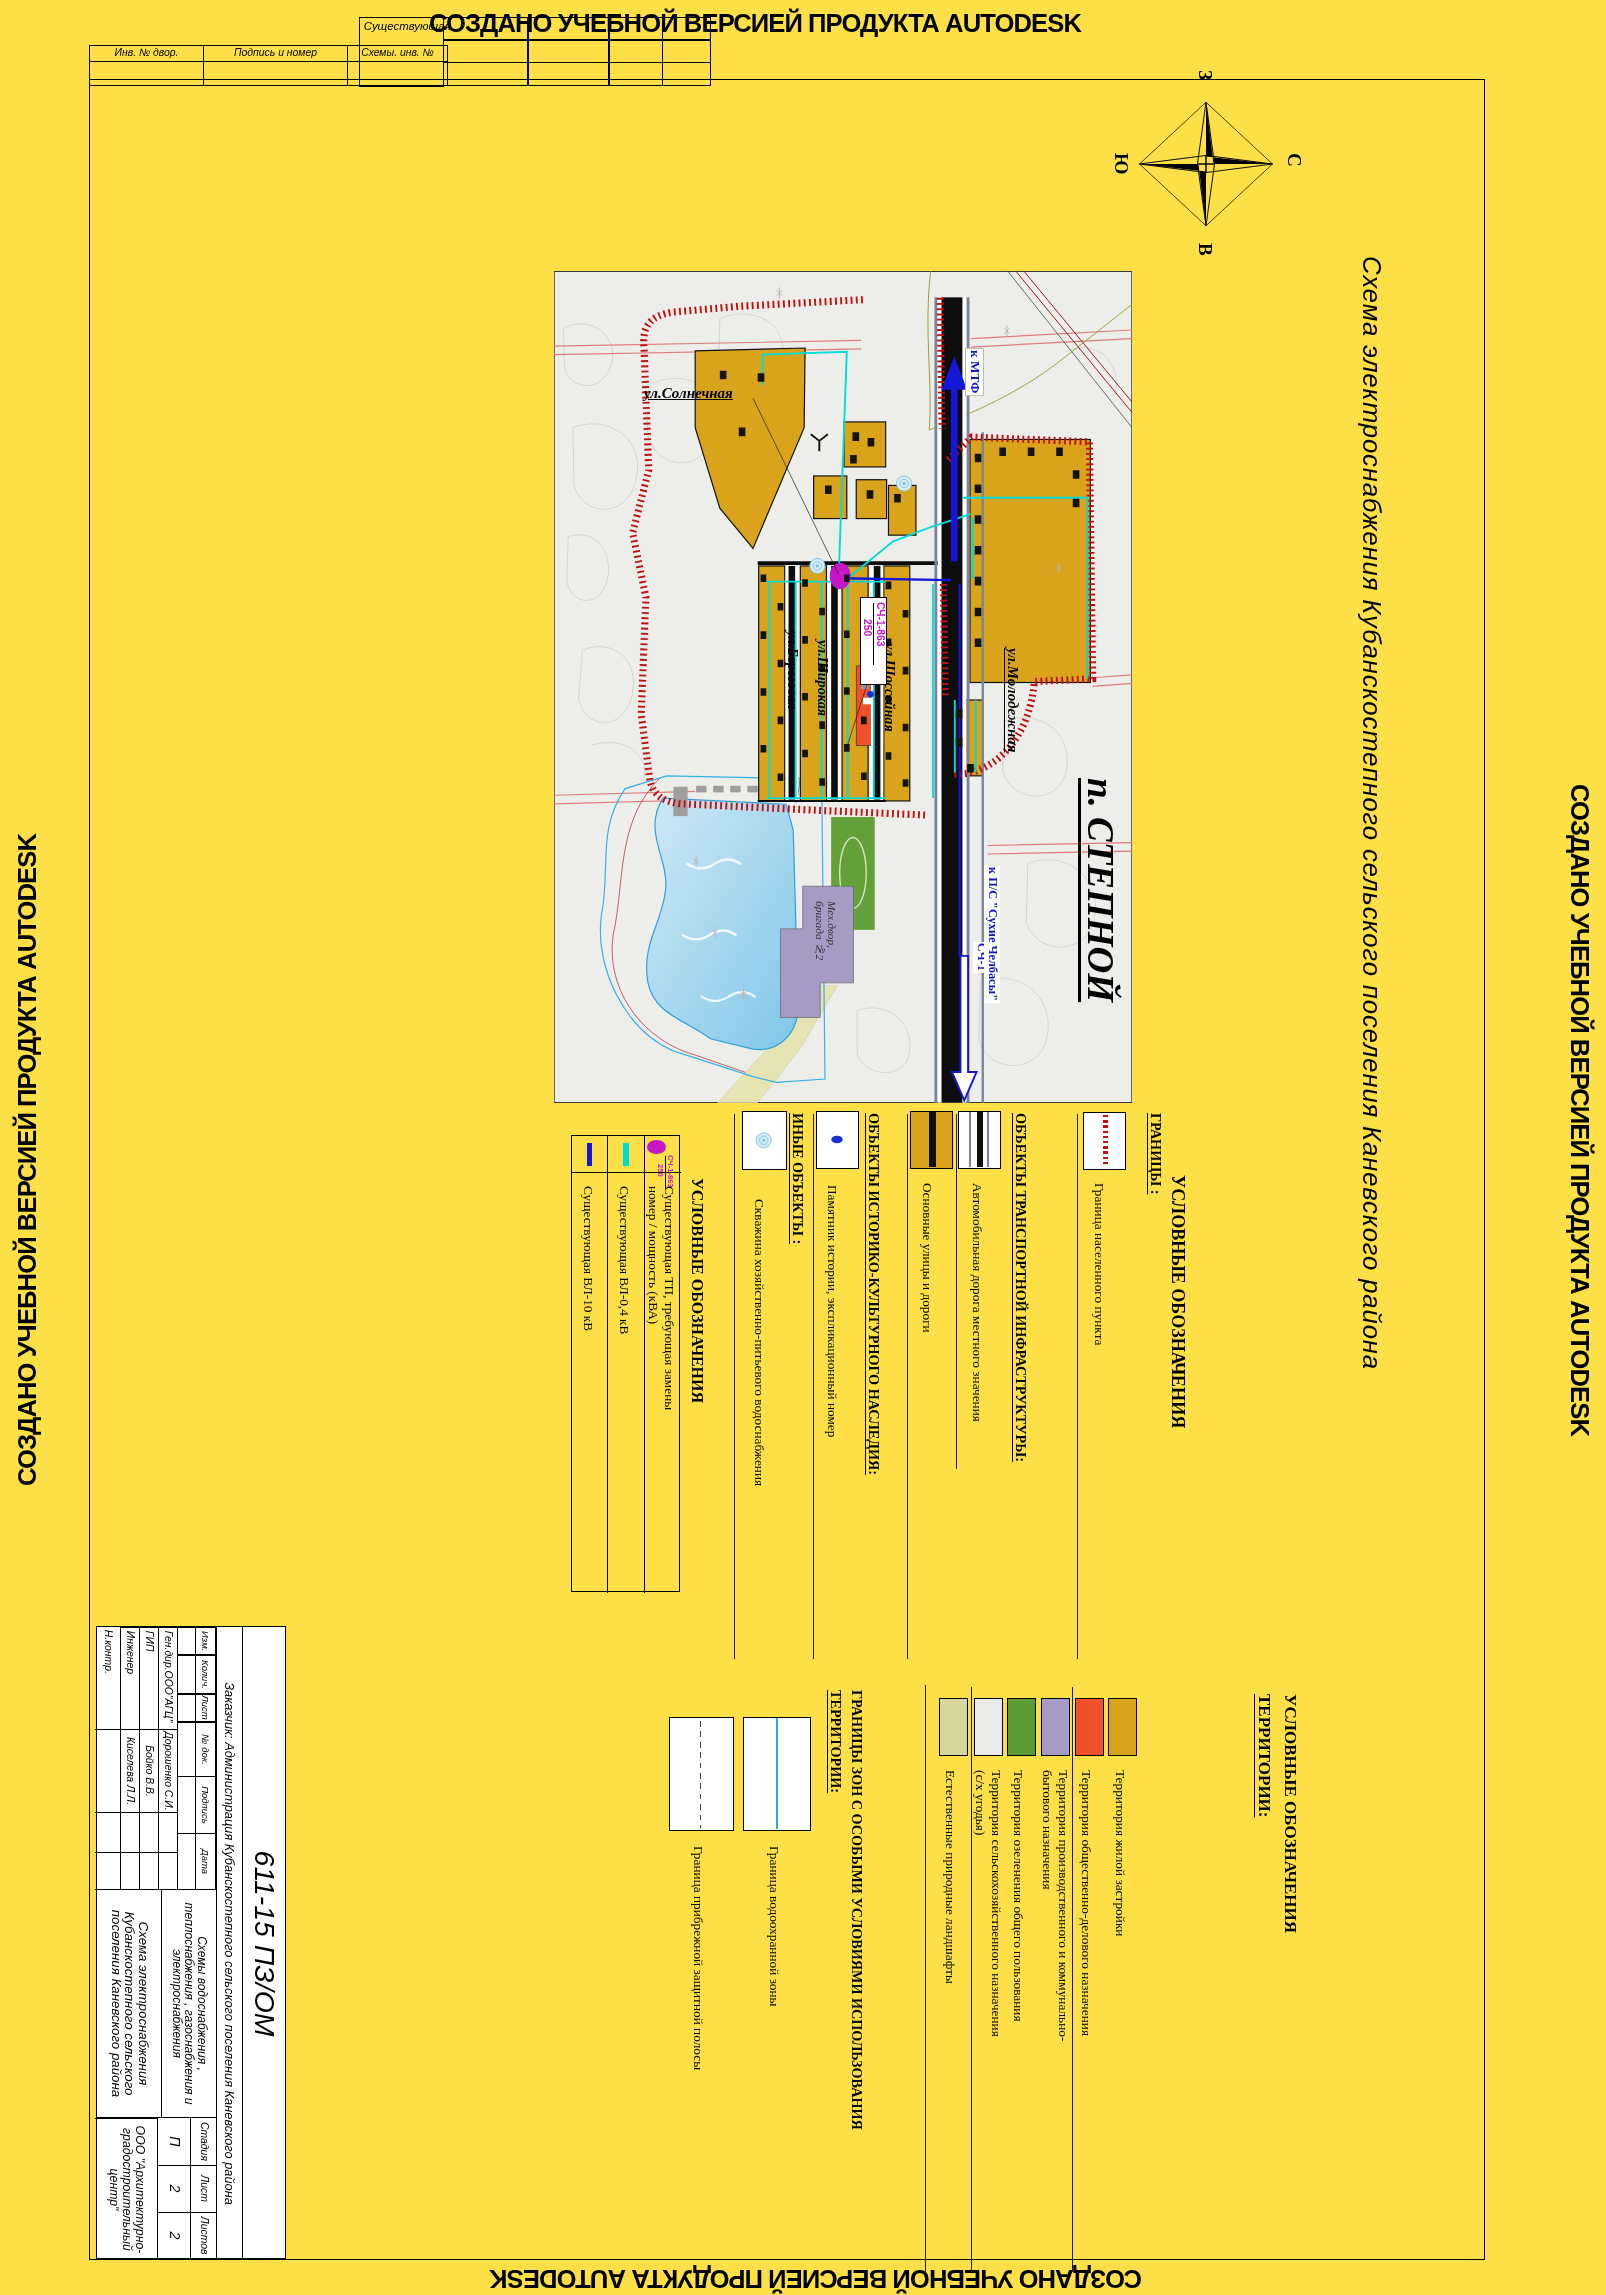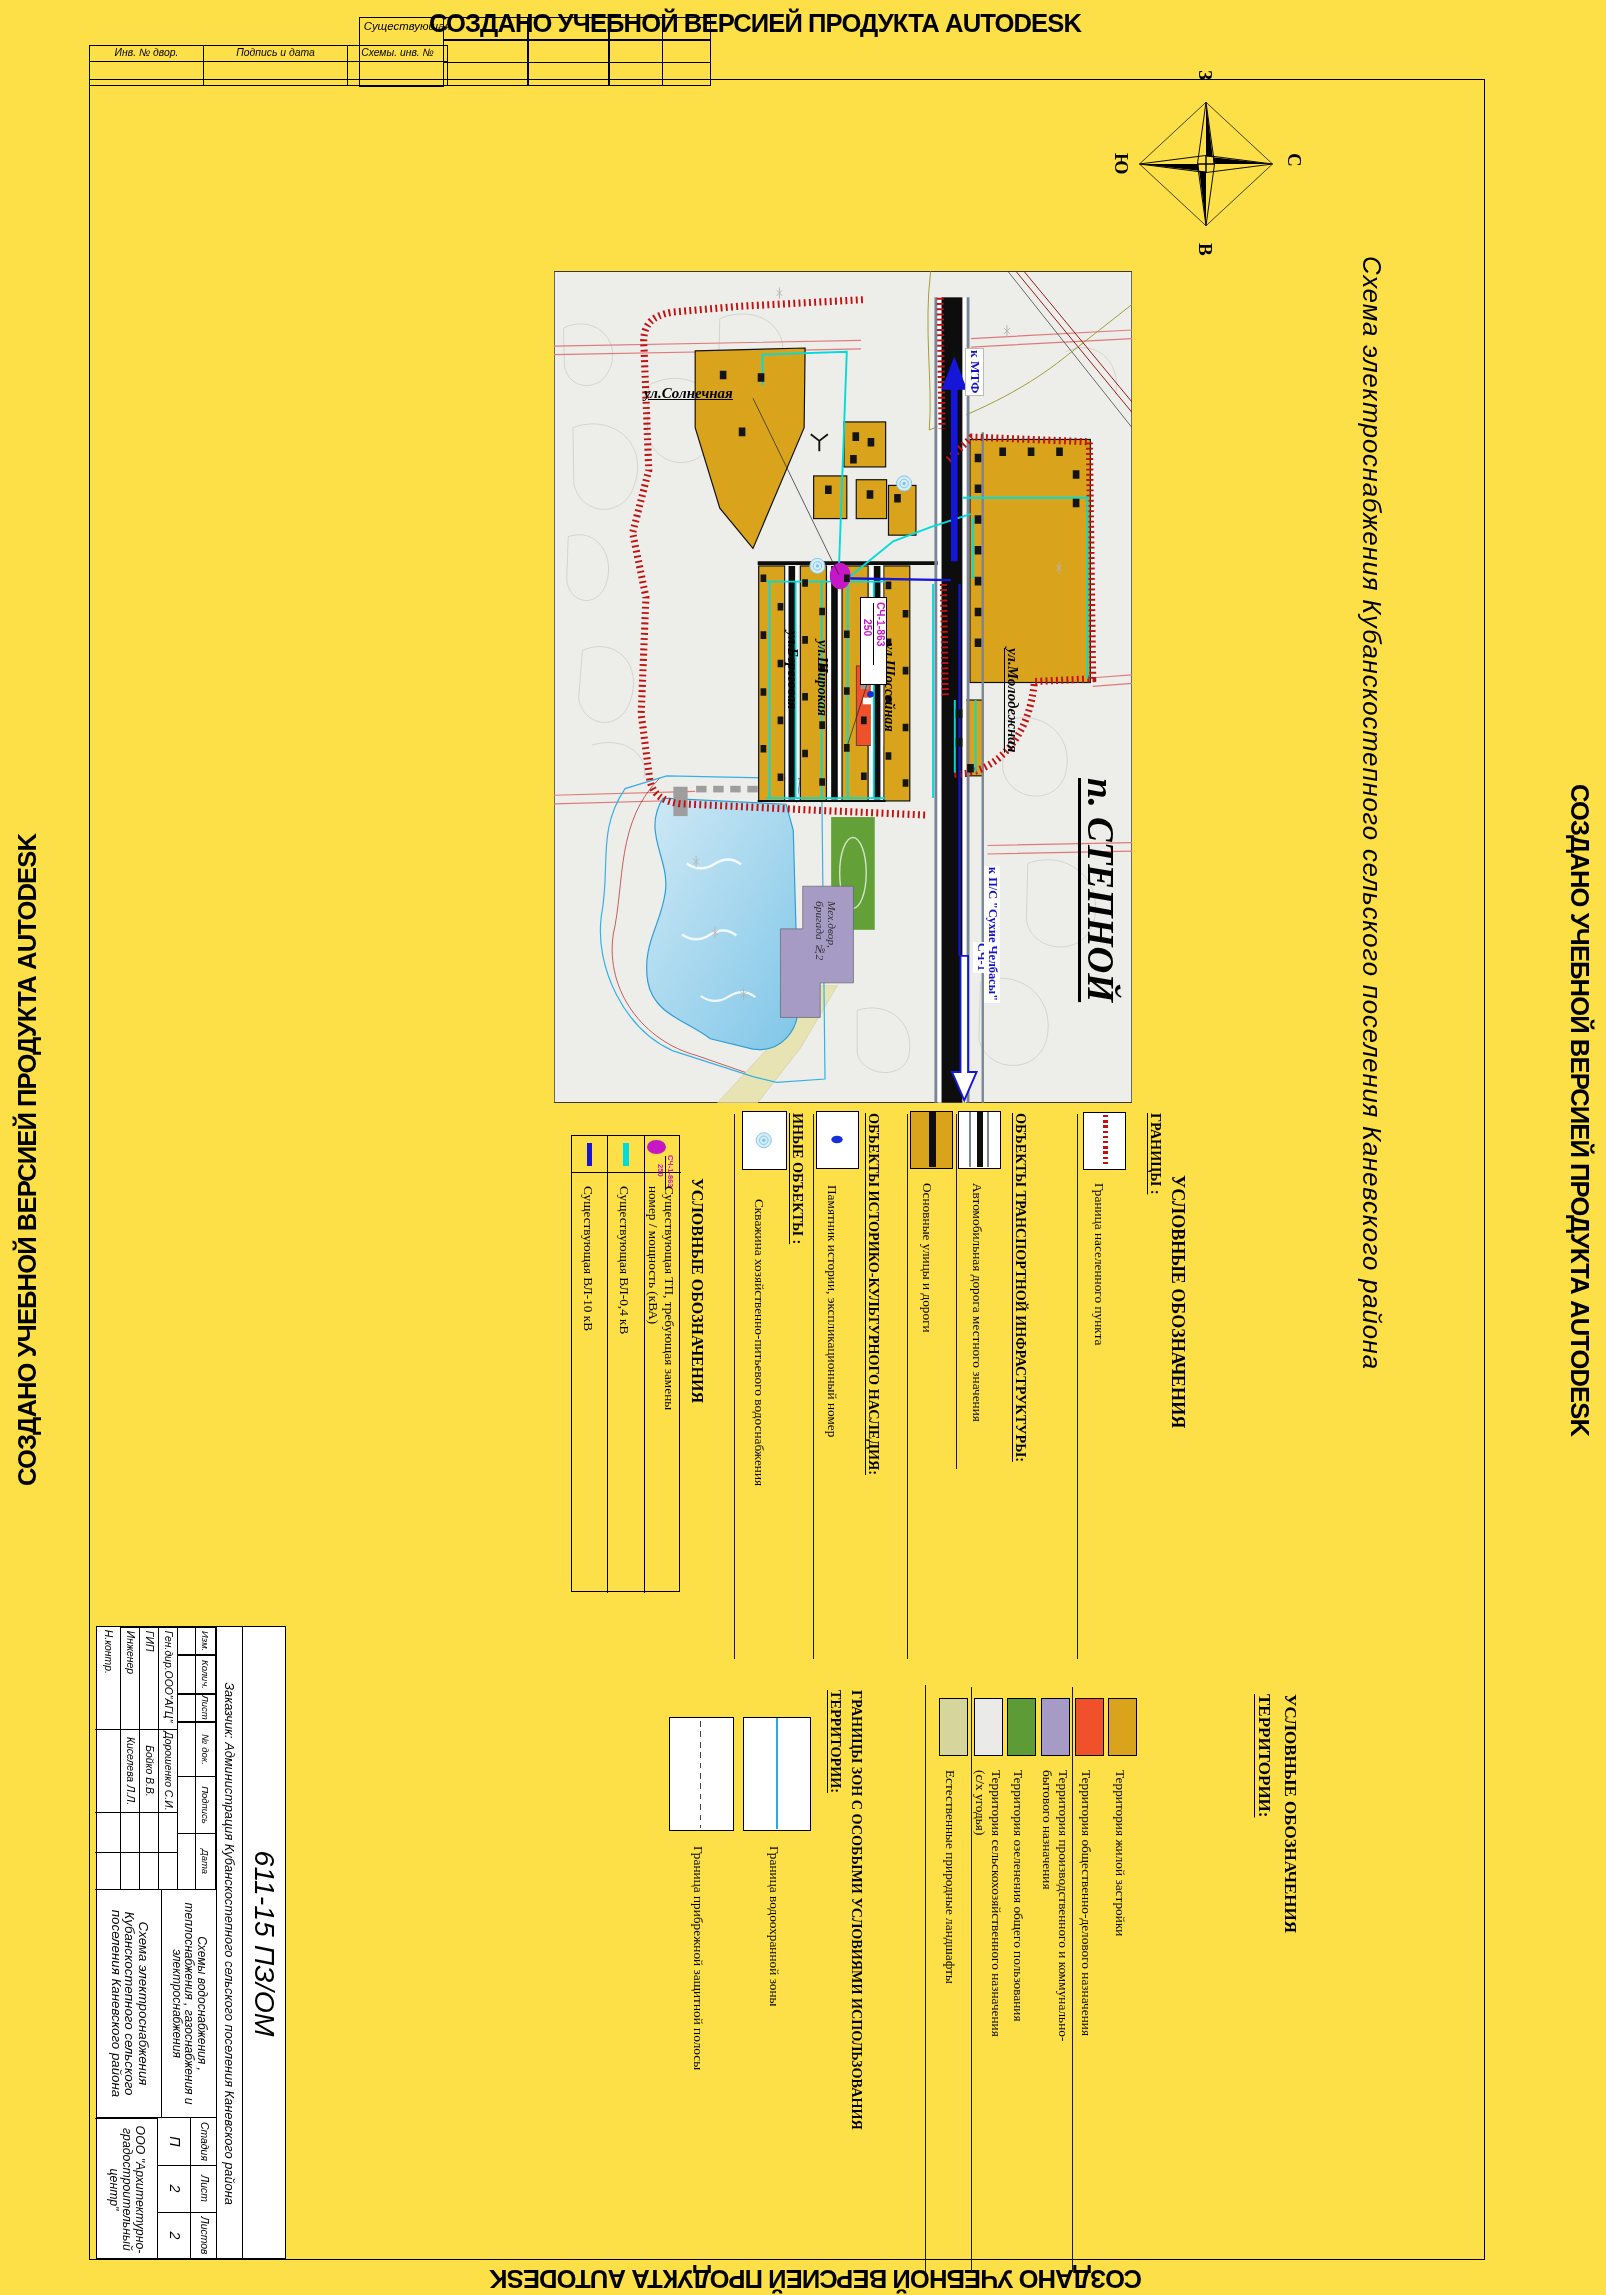--- a/index.html
+++ b/index.html
@@ -30,21 +30,21 @@
 
   <div class="a wm" style="left:429px;top:8.5px;">СОЗДАНО УЧЕБНОЙ ВЕРСИЕЙ ПРОДУКТА AUTODESK</div>
   <div class="a wm" style="left:1142px;top:2293px;transform:rotate(180deg);">СОЗДАНО УЧЕБНОЙ ВЕРСИЕЙ ПРОДУКТА AUTODESK</div>
   <div class="a wm" style="left:13.3px;top:1486px;transform:rotate(-90deg);">СОЗДАНО УЧЕБНОЙ ВЕРСИЕЙ ПРОДУКТА AUTODESK</div>
   <div class="a wm" style="left:1594px;top:784px;transform:rotate(90deg);">СОЗДАНО УЧЕБНОЙ ВЕРСИЕЙ ПРОДУКТА AUTODESK</div>
 
   <div class="a frame" style="left:89px;top:79px;width:1396px;height:2181px;"></div>
 
   <div class="a">
     <div class="a cell" style="left:89px;top:45px;width:115px;height:17px;font-size:10.4px;">Инв. № двор.</div>
-    <div class="a cell" style="left:203px;top:45px;width:145px;height:17px;font-size:10.4px;">Подпись и дата</div>
+    <div class="a cell" style="left:203px;top:45px;width:145px;height:17px;font-size:10.4px;">Подпись и номер</div>
     <div class="a cell" style="left:347px;top:45px;width:101px;height:17px;font-size:10.4px;">Схемы. инв. №</div>
     <div class="a cell" style="left:89px;top:61px;width:115px;height:25px;"></div>
     <div class="a cell" style="left:203px;top:61px;width:145px;height:25px;"></div>
     <div class="a cell" style="left:347px;top:61px;width:101px;height:25px;"></div>
   </div>
 
   <div class="a">
     <div class="a cell" style="left:359px;top:16.6px;width:85px;height:70px;align-items:flex-start;justify-content:flex-start;padding:3.8px;font-size:11.4px;">Существующая</div>
     <div class="a cell" style="left:443px;top:16.6px;width:85px;height:24px;"></div>
     <div class="a cell" style="left:528px;top:16.6px;width:82px;height:24px;"></div>

